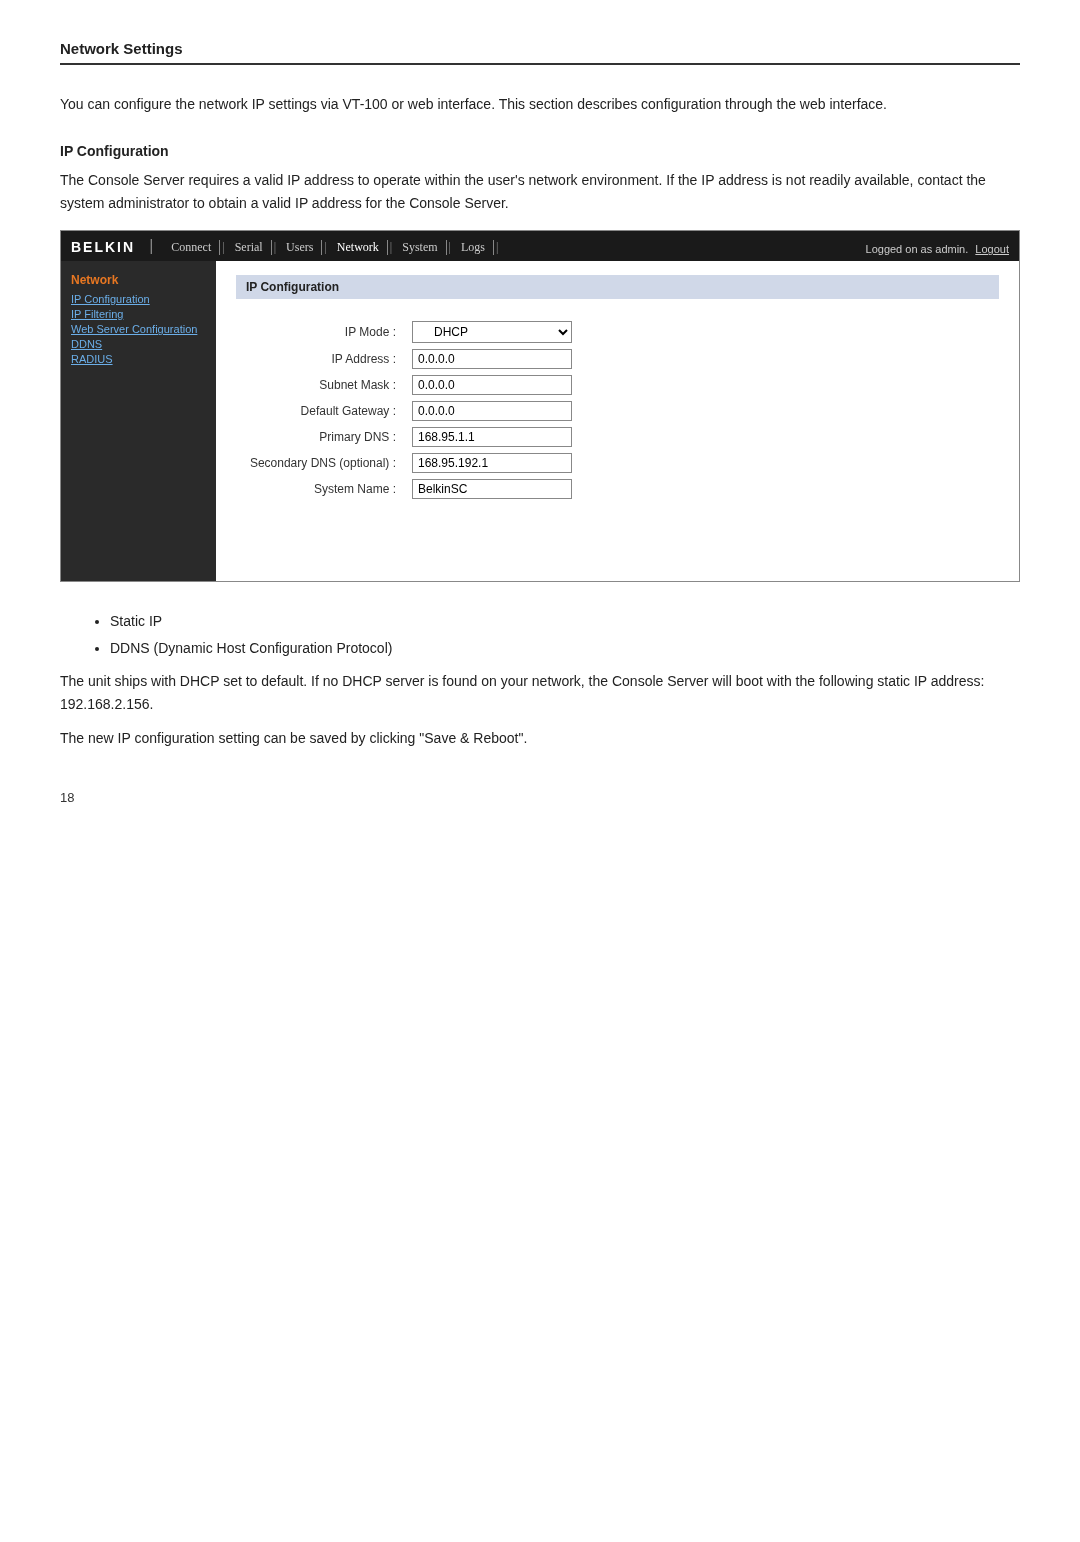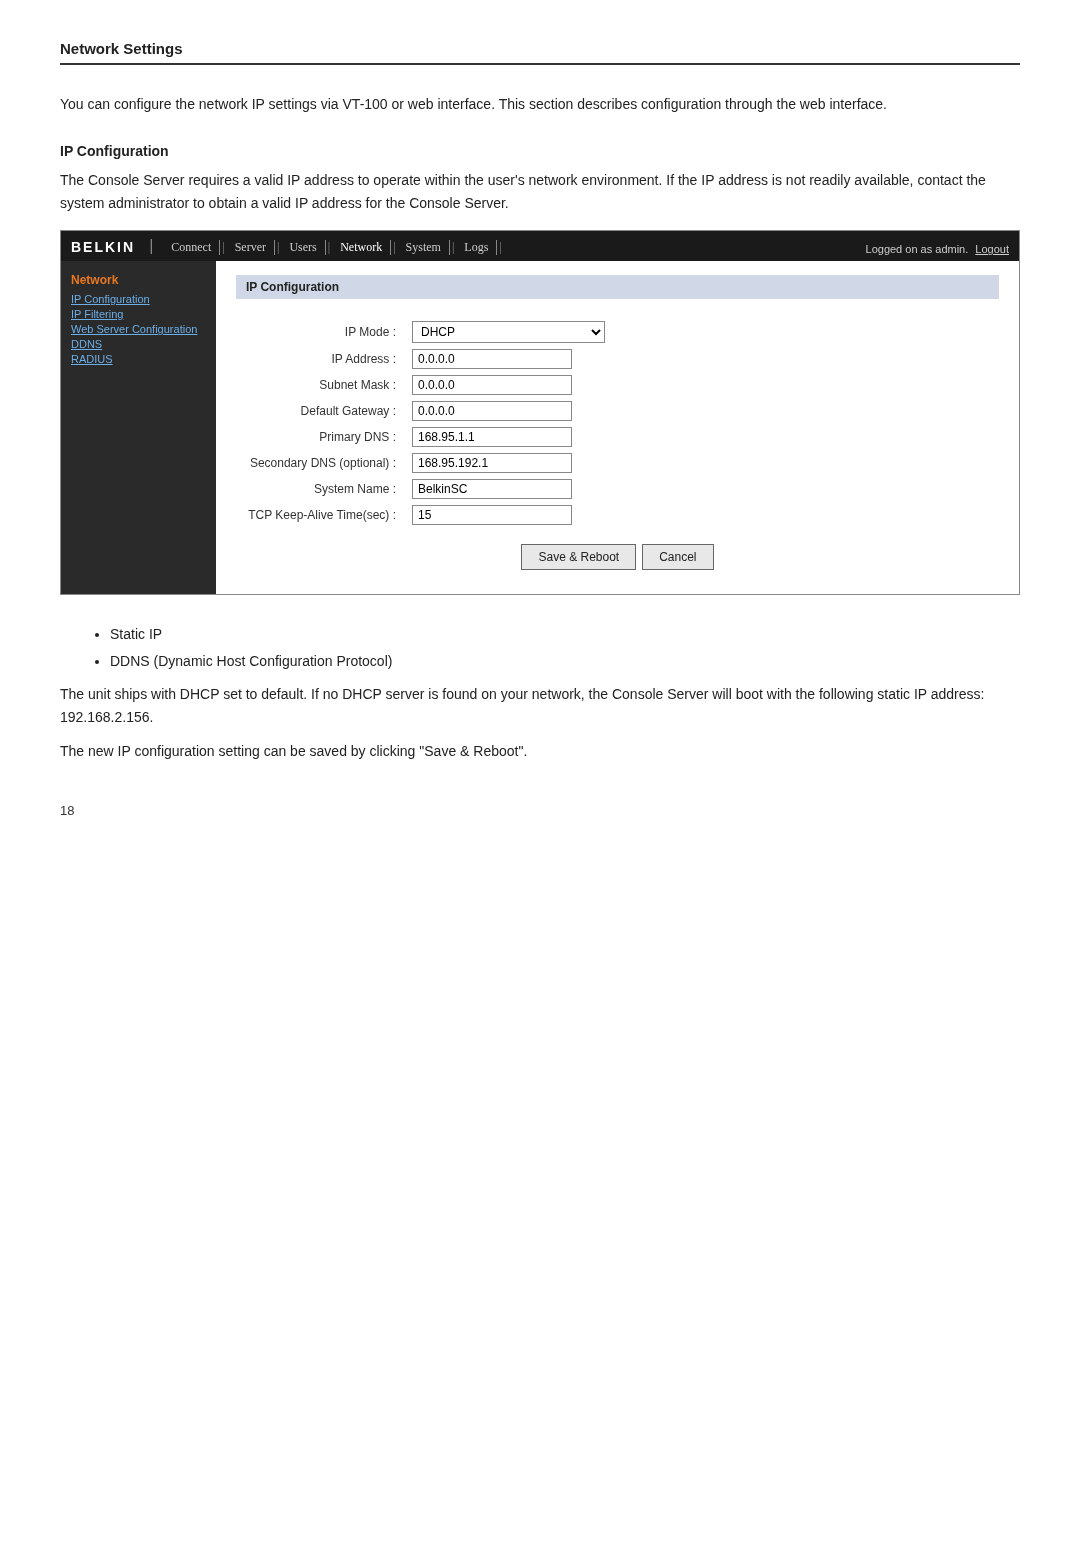--- a/index.html
+++ b/index.html
@@ -160,23 +160,23 @@
 
     .form-input {
       border: 1px solid #888;
       padding: 2px 5px;
       font-size: 12px;
       width: 160px;
       background: #fff;
     }
     .form-select {
       border: 1px solid #888;
-      padding: 2px 4px;
-      font-size: 12px;
-      width: 193px;
+      padding: 2px 17px;
+      font-size: 12px;
+      width: 160px;
       background: #fff;
     }
 
     .button-row {
       display: flex;
       justify-content: center;
       gap: 6px;
       margin-top: 10px;
       padding-bottom: 10px;
     }
@@ -225,21 +225,21 @@
 <p class="section-desc">The Console Server requires a valid IP address to operate within the user's network environment. If the IP address is not readily available, contact the system administrator to obtain a valid IP address for the Console Server.</p>
 
 <div class="ui-panel">
 
   <div class="nav-bar">
     <span class="nav-brand">BELKIN</span>
     <span class="nav-divider">|</span>
     <div class="nav-links">
       <a class="nav-link">Connect</a>
       <span style="color:#888;padding:0 2px;">|</span>
-      <a class="nav-link">Server</a>
+      <a class="nav-link">Serial</a>
       <span style="color:#888;padding:0 2px;">|</span>
       <a class="nav-link">Users</a>
       <span style="color:#888;padding:0 2px;">|</span>
       <a class="nav-link active">Network</a>
       <span style="color:#888;padding:0 2px;">|</span>
       <a class="nav-link">System</a>
       <span style="color:#888;padding:0 2px;">|</span>
       <a class="nav-link">Logs</a>
       <span style="color:#888;padding:0 2px;">|</span>
     </div>
@@ -291,31 +291,23 @@
             <td><input class="form-input" type="text" value="168.95.1.1" style=""></td>
           </tr>
           <tr>
             <td>Secondary DNS (optional) :</td>
             <td><input class="form-input" type="text" value="168.95.192.1" style=""></td>
           </tr>
           <tr>
             <td>System Name :</td>
             <td><input class="form-input" type="text" value="BelkinSC" style=""></td>
           </tr>
-          <tr>
-            <td>TCP Keep-Alive Time(sec) :</td>
-            <td><input class="form-input" type="text" value="15" style=""></td>
-          </tr>
         </tbody>
       </table>
 
-      <div class="button-row">
-        <button class="btn">Save &amp; Reboot</button>
-        <button class="btn">Cancel</button>
-      </div>
     </div>
   </div>
 </div>
 
 <div class="content-below">
   <ul class="bullet-list">
     <li>Static IP</li>
     <li>DDNS (Dynamic Host Configuration Protocol)</li>
   </ul>
   <p>The unit ships with DHCP set to default. If no DHCP server is found on your network, the Console Server will boot with the following static IP address: 192.168.2.156.</p>

